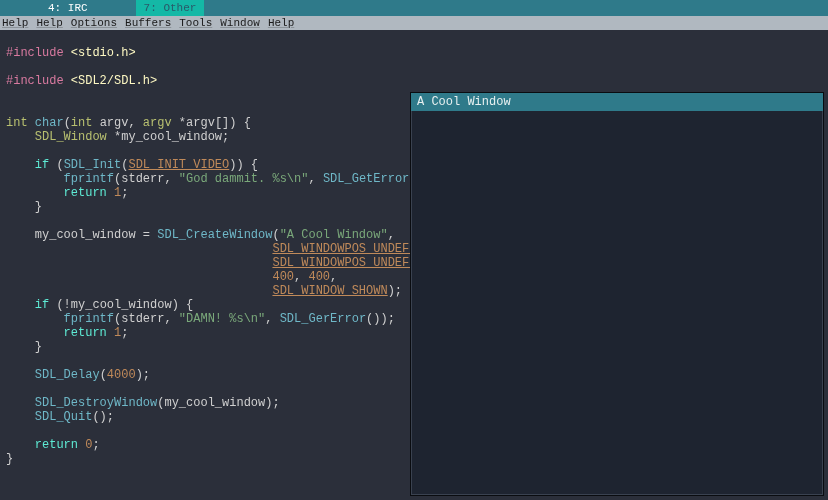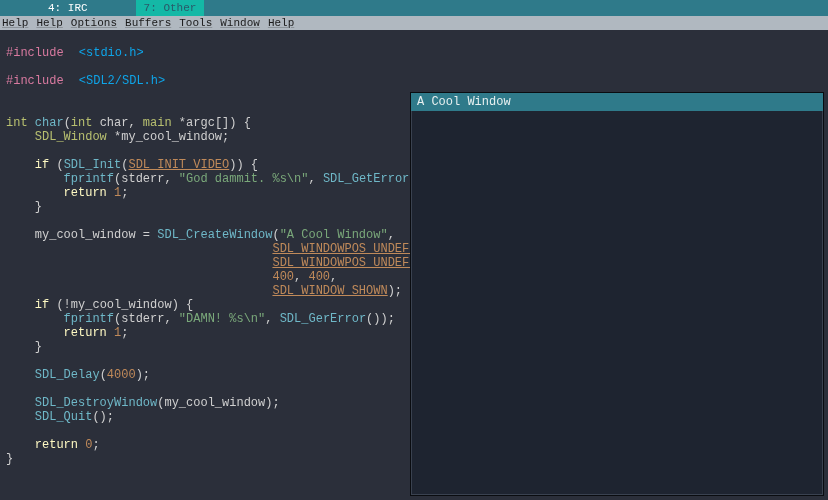--- a/index.html
+++ b/index.html
@@ -46,22 +46,22 @@
   text-decoration: underline;
   text-decoration-color: rgba(0,0,0,0.2);
 }
 .editor {
   padding: 2px 6px;
   line-height: 14px;
   white-space: pre;
   font-size: 12px;
 }
 .tok-pp { color: #d97aa0; }
-.tok-inc { color: #0ea5e9; margin-left: 8px; }
-.tok-kw { color: #fef9c3; }
+.tok-inc { color: #fef9c3; }
+.tok-kw { color: #5eead4; }
 .tok-type { color: #b8c070; }
 .tok-fn { color: #6fb8c8; }
 .tok-str { color: #7aa87a; }
 .tok-num { color: #c08a5a; }
 .tok-const { color: #c08a5a; text-decoration: underline; }
 .sdl-window {
   position: absolute;
   left: 410px;
   top: 92px;
   width: 414px;
@@ -103,21 +103,21 @@
   <span>Window</span>
   <span>Help</span>
 </div>
 
 <div class="editor">
 <span class="tok-pp">#include </span><span class="tok-inc">&lt;stdio.h&gt;</span>
 
 <span class="tok-pp">#include </span><span class="tok-inc">&lt;SDL2/SDL.h&gt;</span>
 
 
-<span class="tok-type">int</span><span class="tok-fn"> char</span><span>(</span><span class="tok-type">int</span><span> char, </span><span class="tok-type">main</span><span> *argc[]) {</span>
+<span class="tok-type">int</span><span class="tok-fn"> char</span><span>(</span><span class="tok-type">int</span><span> argv, </span><span class="tok-type">argv</span><span> *argv[]) {</span>
 <span>    </span><span class="tok-type">SDL_Window</span><span> *my_cool_window;</span>
 
 <span>    </span><span class="tok-kw">if</span><span> (</span><span class="tok-fn">SDL_Init</span><span>(</span><span class="tok-const">SDL_INIT_VIDEO</span><span>)) {</span>
 <span>        </span><span class="tok-fn">fprintf</span><span>(stderr, </span><span class="tok-str">"God dammit. %s\n"</span><span>, </span><span class="tok-fn">SDL_GetError</span><span>());</span>
 <span>        </span><span class="tok-kw">return</span><span> </span><span class="tok-num">1</span><span>;</span>
 <span>    }</span>
 
 <span>    my_cool_window = </span><span class="tok-fn">SDL_CreateWindow</span><span>(</span><span class="tok-str">"A Cool Window"</span><span>,</span>
 <span>                                     </span><span class="tok-const">SDL_WINDOWPOS_UNDEFINED</span><span>,</span>
 <span>                                     </span><span class="tok-const">SDL_WINDOWPOS_UNDEFINED</span><span>,</span>

